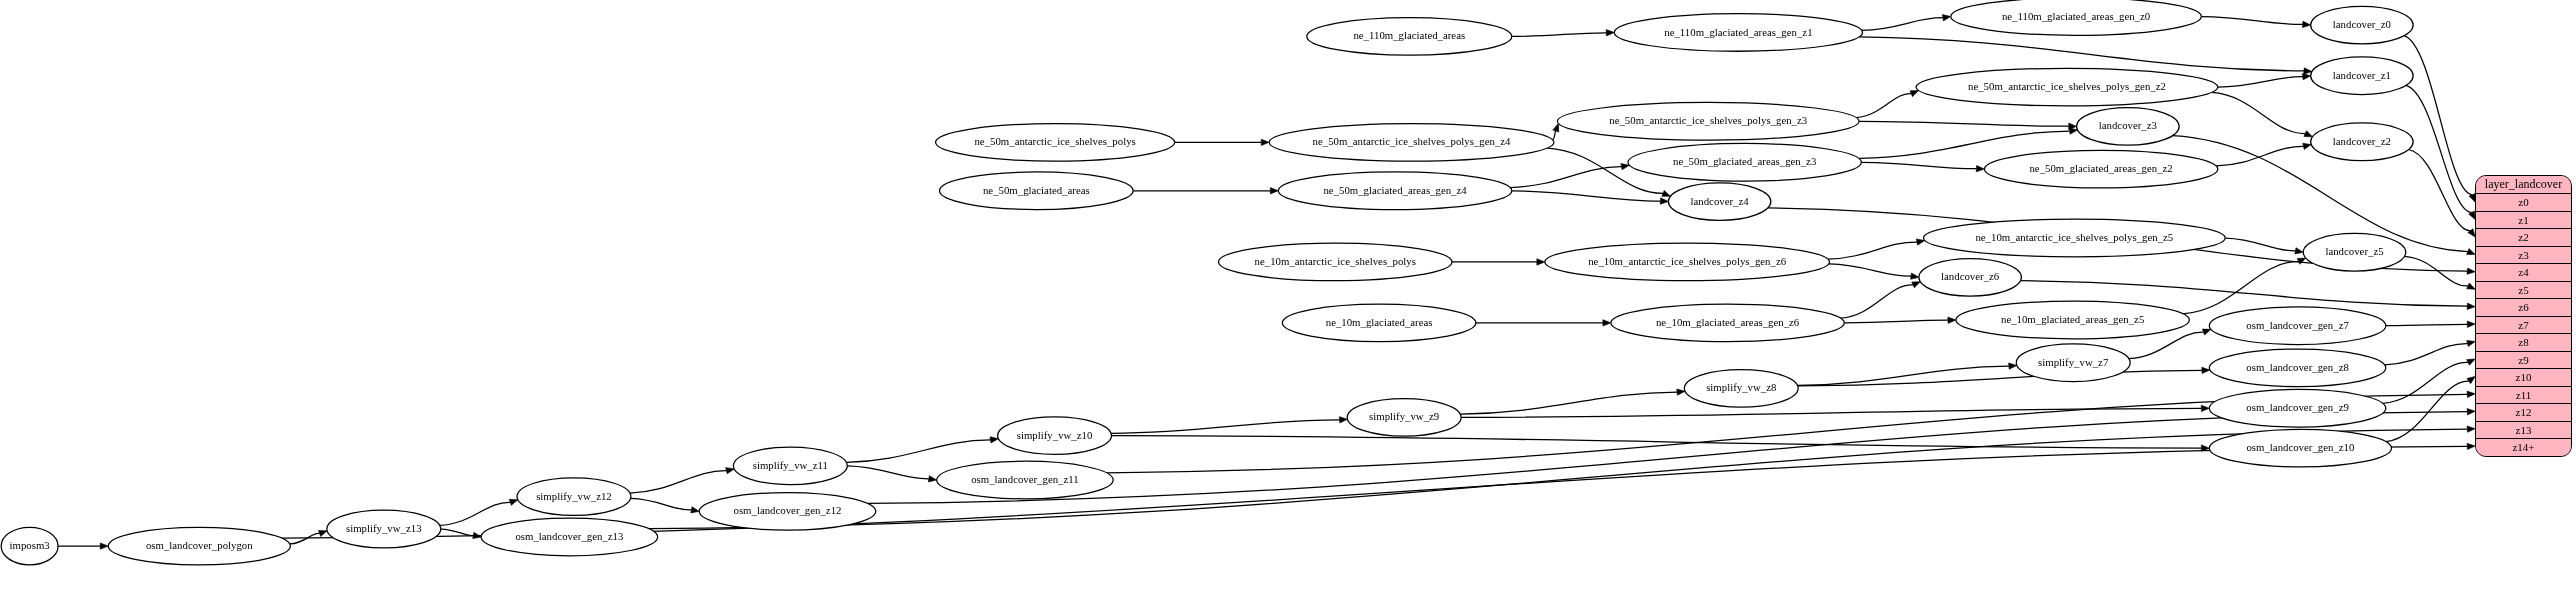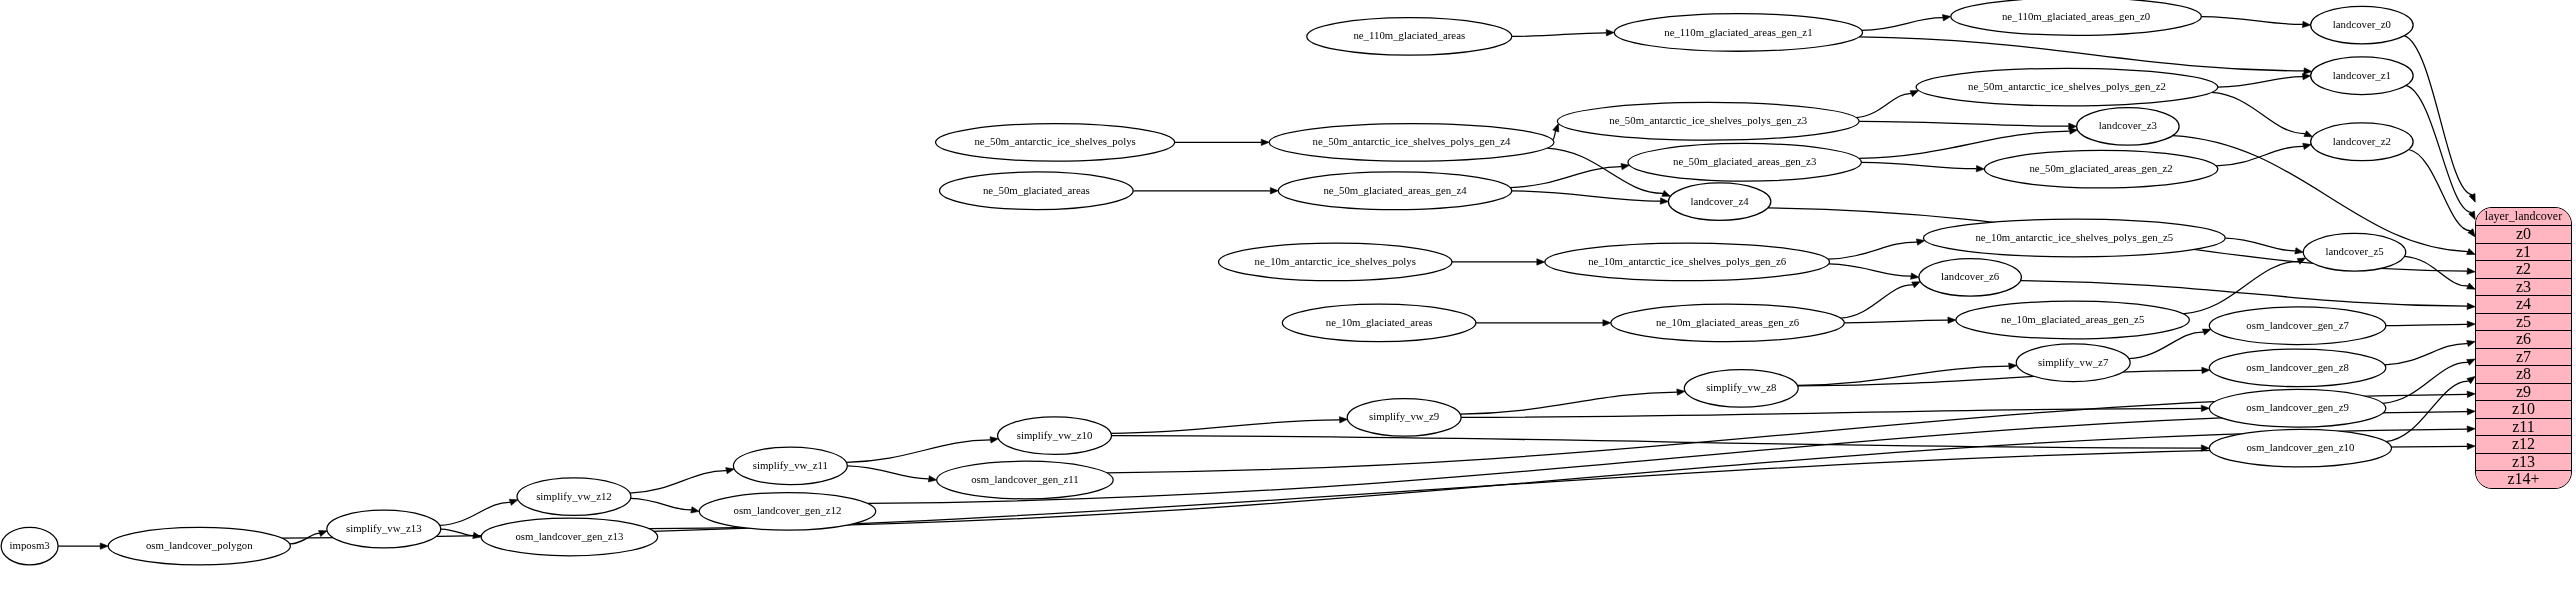--- a/index.html
+++ b/index.html
@@ -41,40 +41,39 @@
     font-family: "Liberation Serif", "DejaVu Serif", serif;
     font-size: 19px;
     fill: #000000;
     text-anchor: middle;
     dominant-baseline: middle;
   }
   
   .record-node {
     position: absolute;
     border: 1.1px solid #000000;
-    border-radius: 17px;
+    border-radius: 11px;
     overflow: hidden;
     background: #ffb6c1;
     box-sizing: border-box;
-    margin-top: 32px;
   }
   .record-header {
     background: #ffb6c1;
     text-align: center;
     font-size: 12px;
     line-height: 17px;
     height: 17px;
     border-bottom: 1.1px solid #000000;
     font-family: "Liberation Serif", "DejaVu Serif", serif;
     color: #000000;
   }
   .record-row {
     background: #ffb6c1;
     text-align: center;
-    font-size: 16px;
+    font-size: 11px;
     line-height: 16.5px;
     height: 16.5px;
     border-bottom: 0.9px solid #000000;
     font-family: "Liberation Serif", "DejaVu Serif", serif;
     color: #000000;
   }
   .record-row.last {
     border-bottom: none;
   }
 </style>

